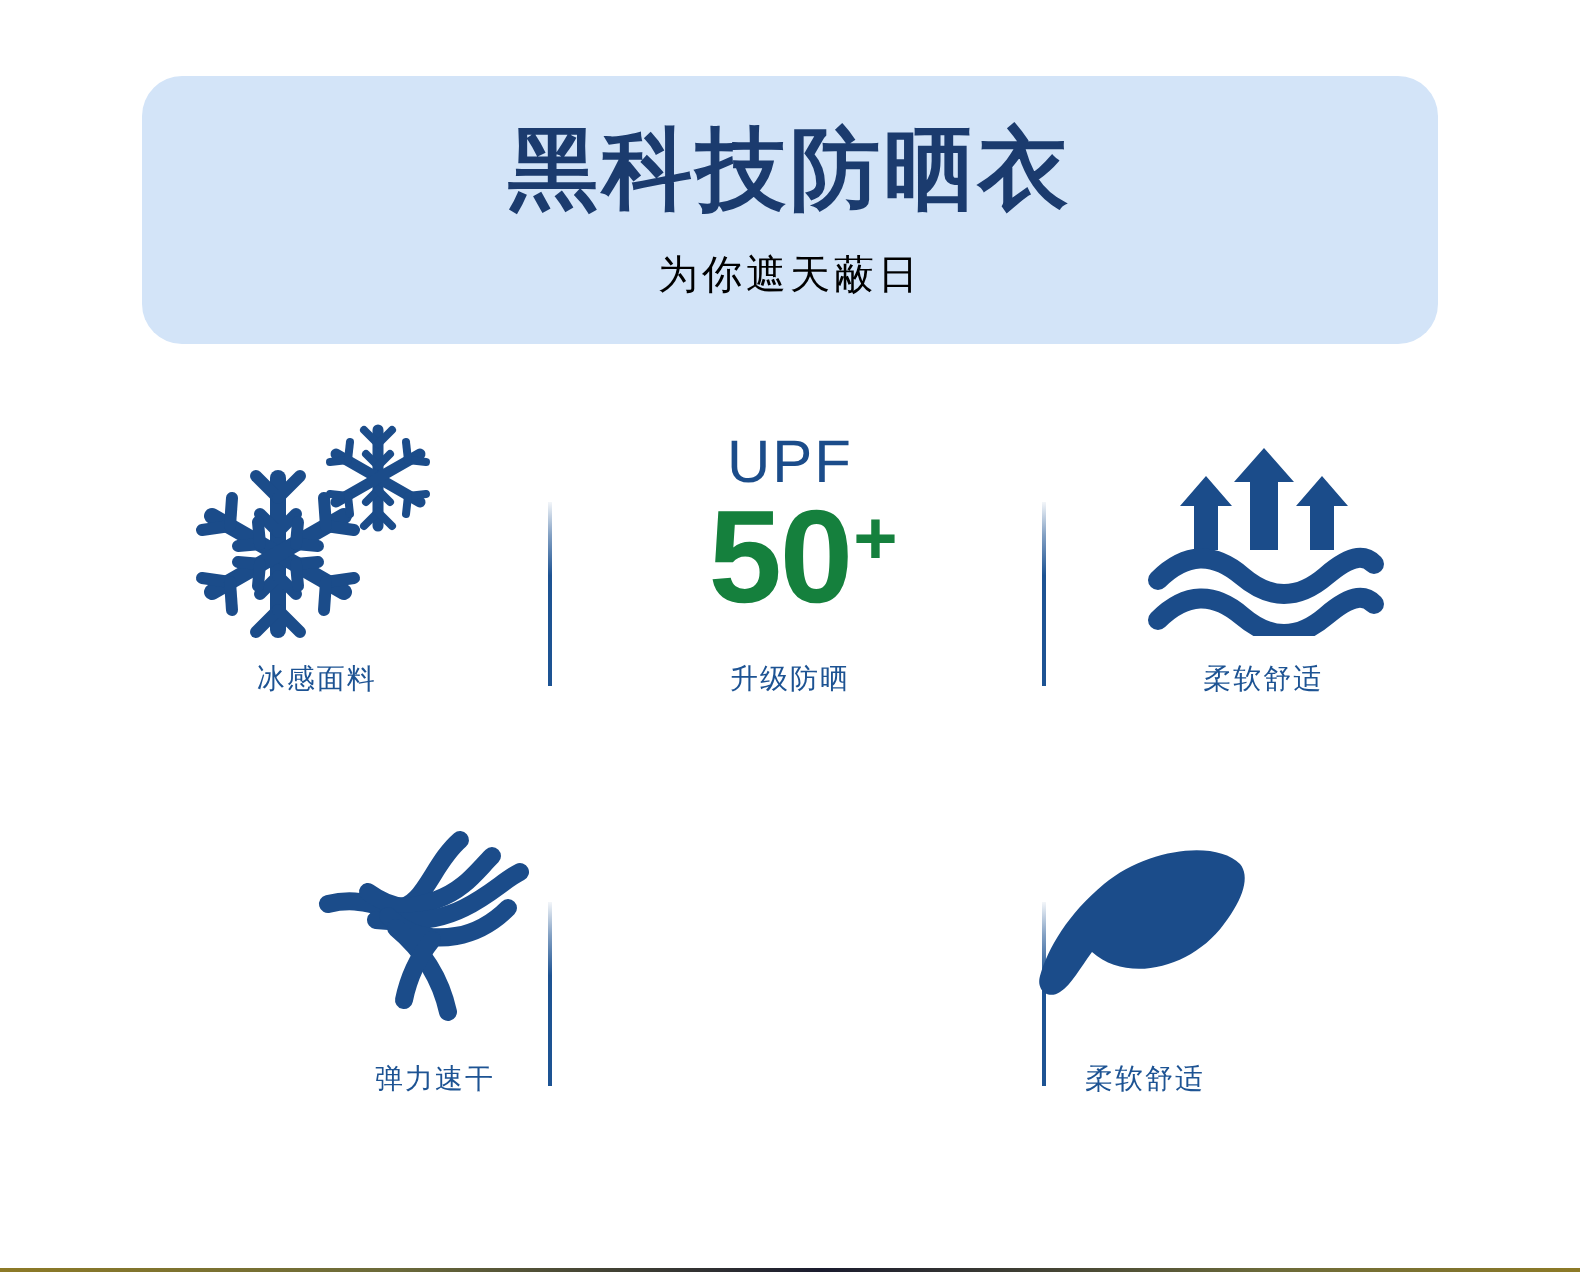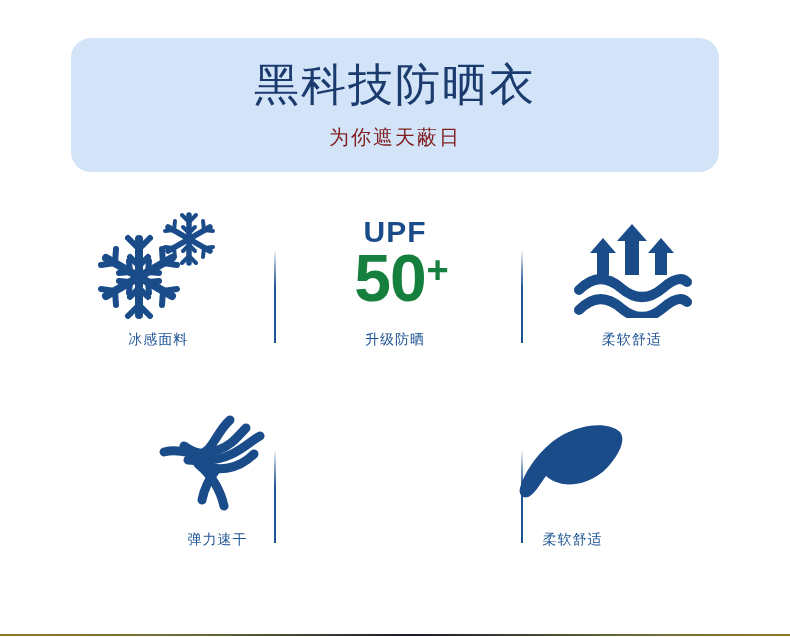--- a/index.html
+++ b/index.html
@@ -33,27 +33,27 @@
     background: #d3e4f8;
     border-radius: 20px;
     display: flex;
     flex-direction: column;
     align-items: center;
     justify-content: center;
   }
   .banner-title {
     color: #1b3b6e;
     font-size: 45px;
-    font-weight: normal;
+    font-weight: bold;
     letter-spacing: 2px;
     line-height: 1.05;
     margin-top: 2px;
   }
   .banner-subtitle {
-    color: #7f1d1d;
+    color: #000000;
     font-size: 20px;
     font-weight: normal;
     letter-spacing: 2px;
     margin-top: 16px;
   }
 
   
   .grid {
     position: absolute;
     left: 40px;
@@ -103,21 +103,21 @@
   
   .upf-wrap {
     display: flex;
     flex-direction: column;
     align-items: center;
     line-height: 1;
   }
   .upf-top {
     color: #1b4c8a;
     font-size: 30px;
-    font-weight: bold;
+    font-weight: normal;
     letter-spacing: 1px;
   }
   .upf-big {
     color: #15803d;
     font-size: 66px;
     font-weight: bold;
     letter-spacing: -1px;
     display: flex;
     align-items: flex-start;
     margin-top: -2px;

